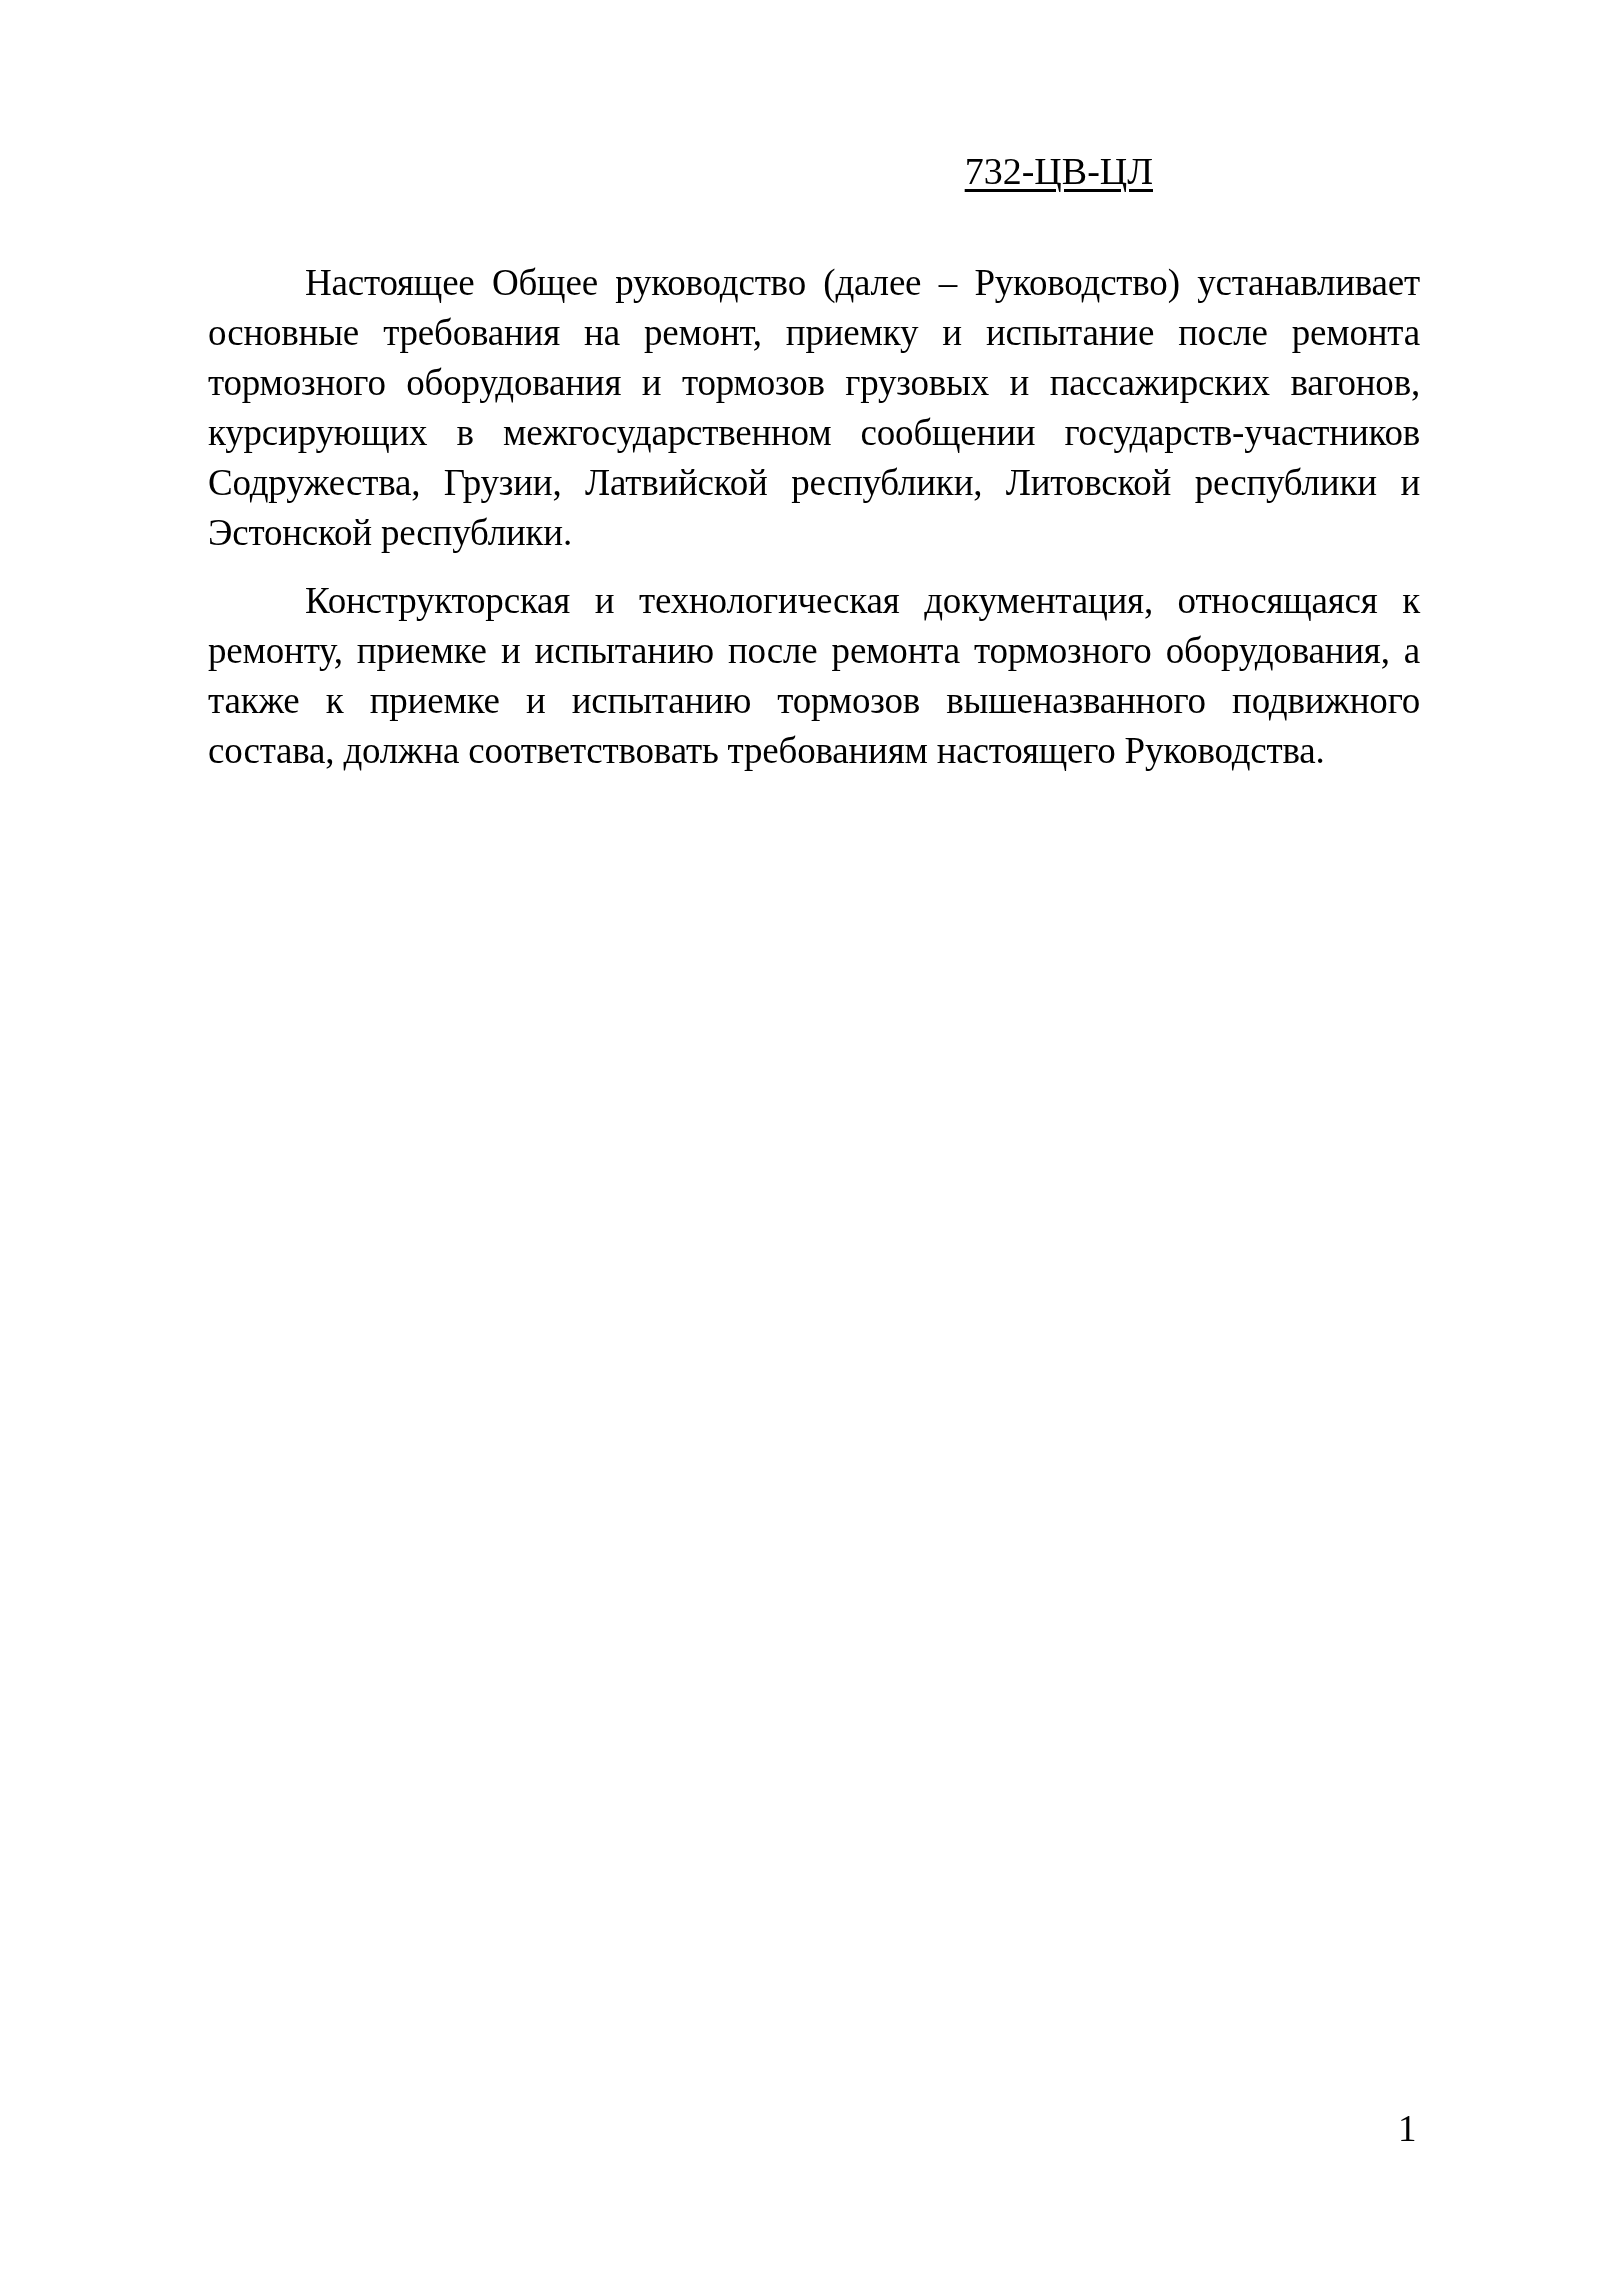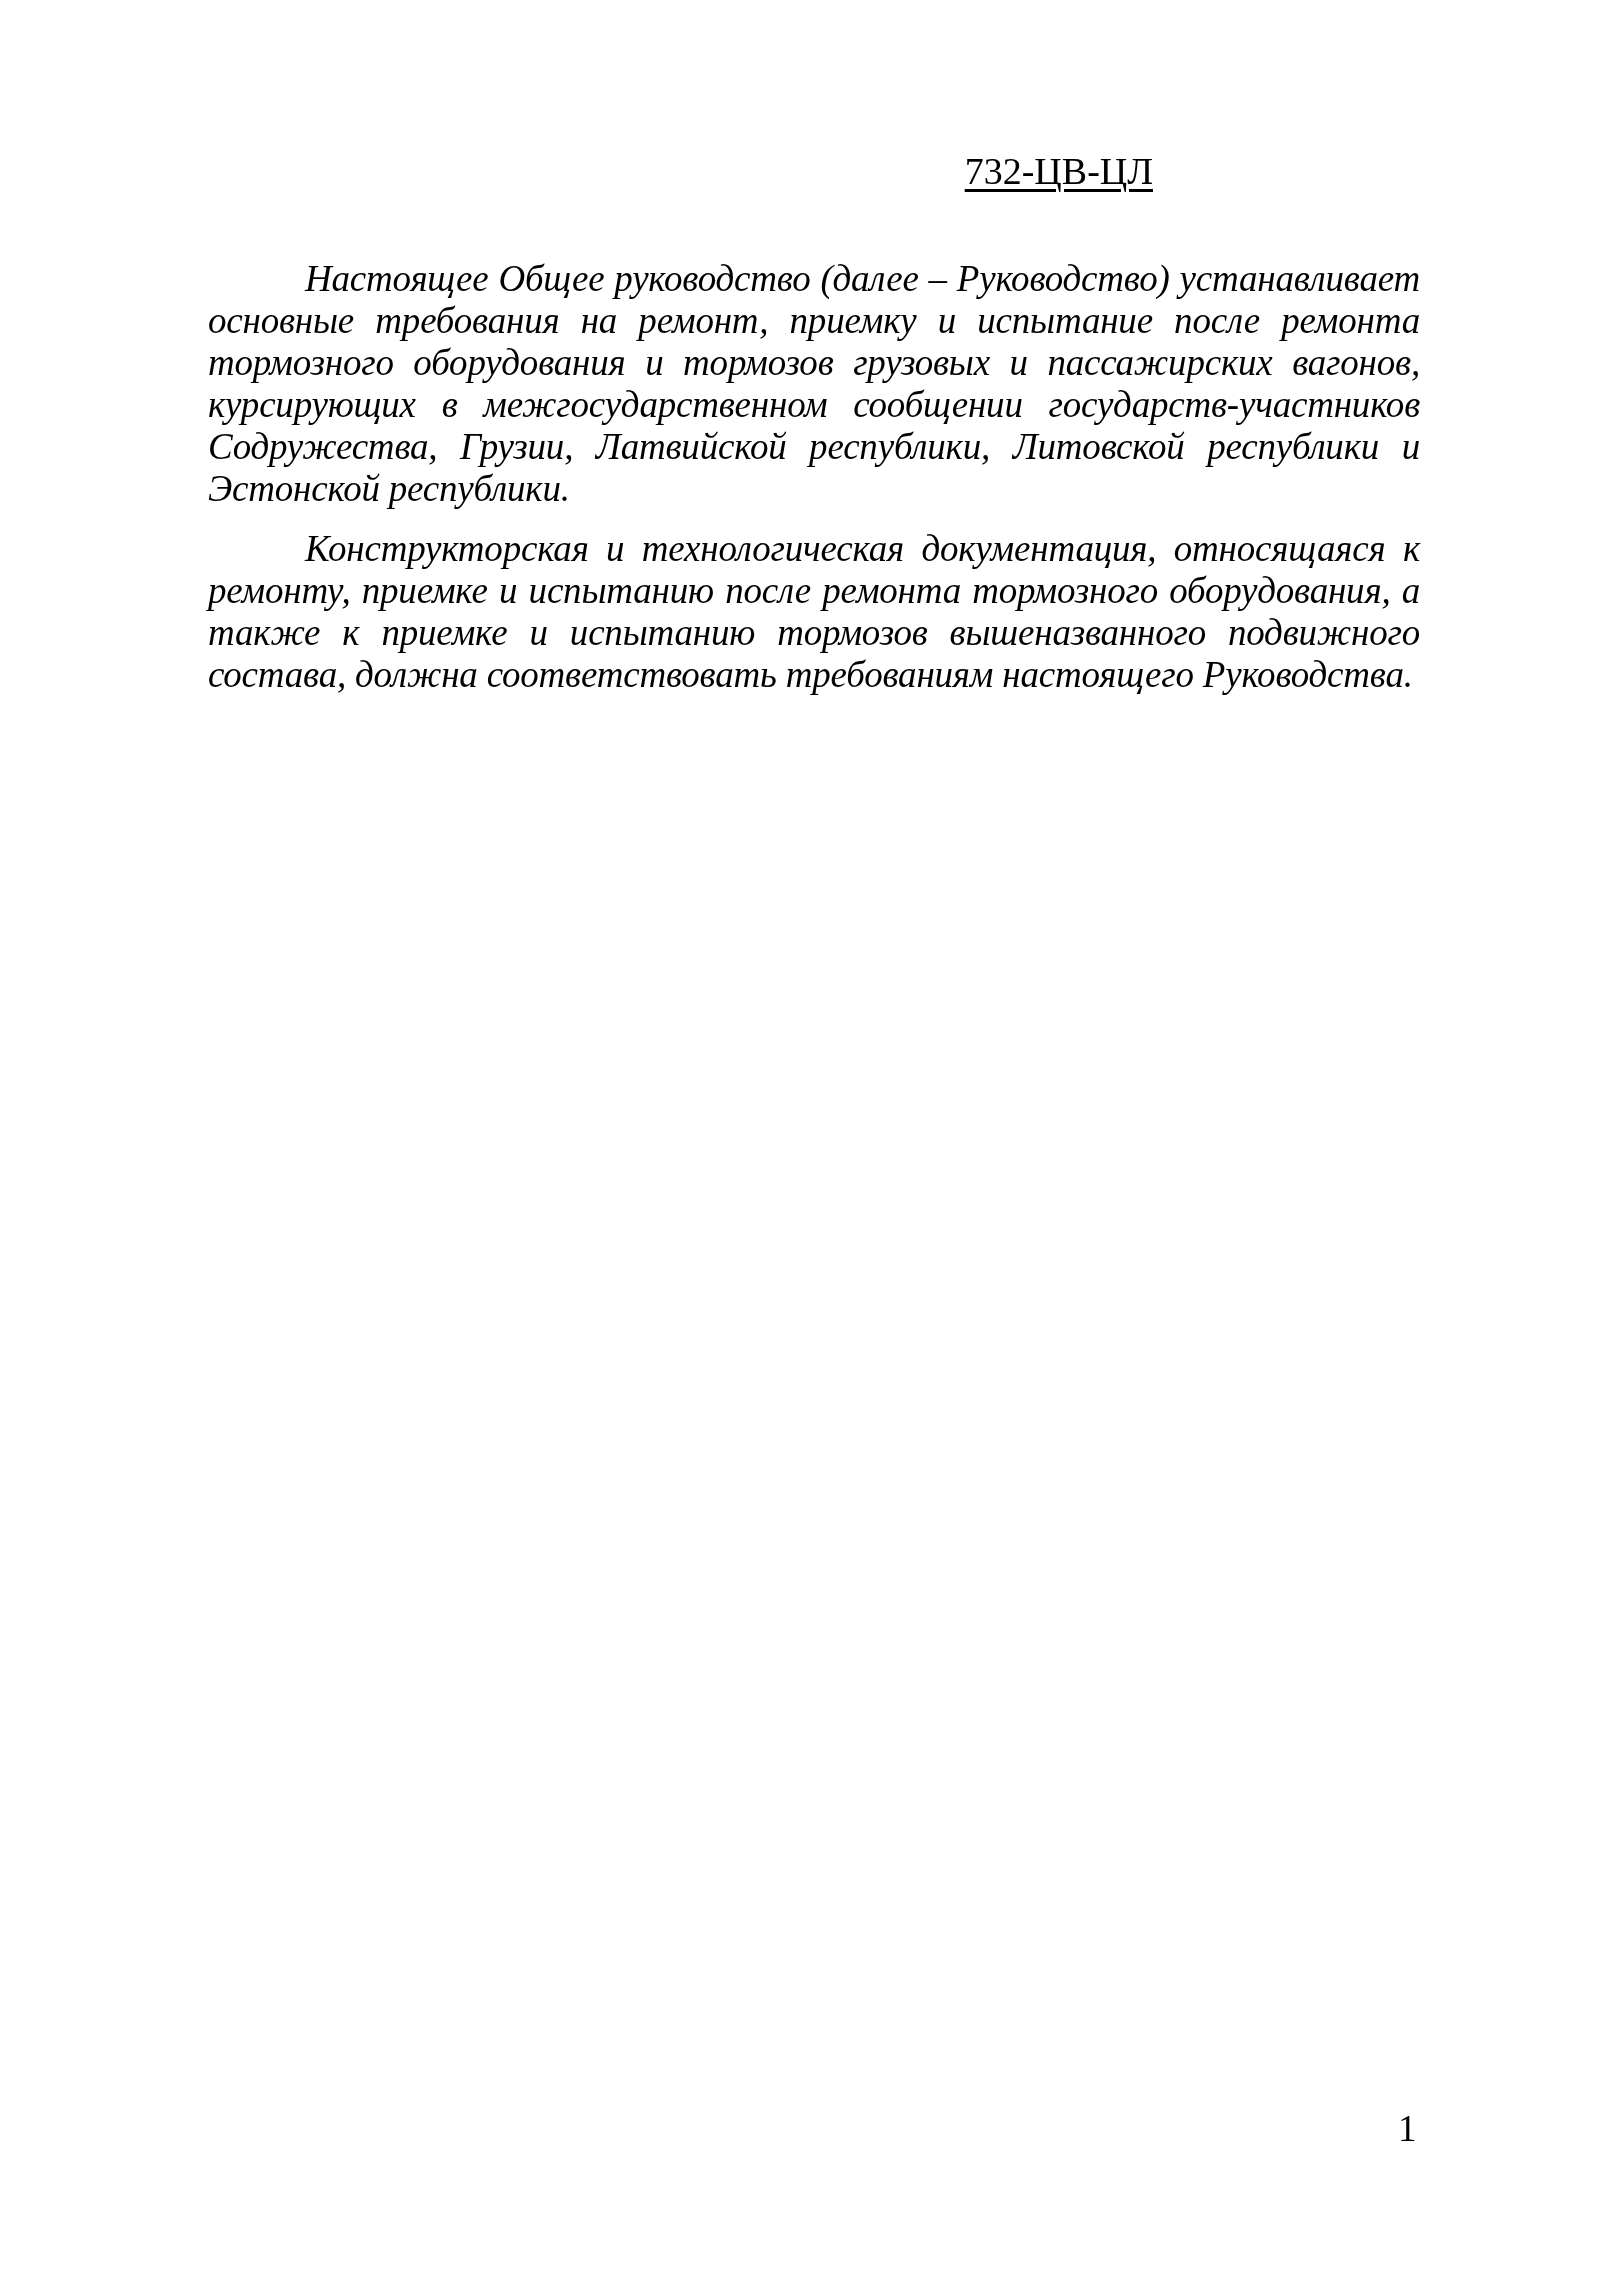--- a/index.html
+++ b/index.html
@@ -3,22 +3,22 @@
 <meta charset="utf-8">
 <style>
   html, body { margin: 0; padding: 0; background: #ffffff; }
   body { width: 1622px; height: 2295px; position: relative; overflow: hidden;
          font-family: "Liberation Serif", "DejaVu Serif", serif; color: #000; }
   .page { position: absolute; left: 0; top: 0; width: 1358px; height: 2295px; }
   .doc-code { position: absolute; top: 152px; right: 205px; font-size: 38px;
               text-decoration: underline; text-decoration-thickness: 2.6px; text-underline-offset: 5.2px;
               line-height: 1; }
   .body-text { position: absolute; left: 208px; top: 258px; width: 1212px; }
-  .para { font-size: 37px; line-height: 42px; text-align: justify; text-indent: 97px;
-          margin: 0 0 18.3px 0; letter-spacing: -0.2px; font-style: italic; }
+  .para { font-size: 37px; line-height: 50px; text-align: justify; text-indent: 97px;
+          margin: 0 0 18.3px 0; letter-spacing: -0.2px; }
   .page-num { position: absolute; top: 2110px; left: 1398px; font-size: 37px; line-height: 1; }
 </style>
 </head>
 <body>
 
 <div class="page">
   <div class="doc-code">732-ЦВ-ЦЛ</div>
 
   <div class="body-text">
     <p class="para">Настоящее Общее руководство (далее – Руководство) устанавливает основные требования на ремонт, приемку и испытание после ремонта тормозного оборудования и тормозов грузовых и пассажирских вагонов, курсирующих в межгосударственном сообщении государств-участников Содружества, Грузии, Латвийской республики, Литовской республики и Эстонской республики.</p>

